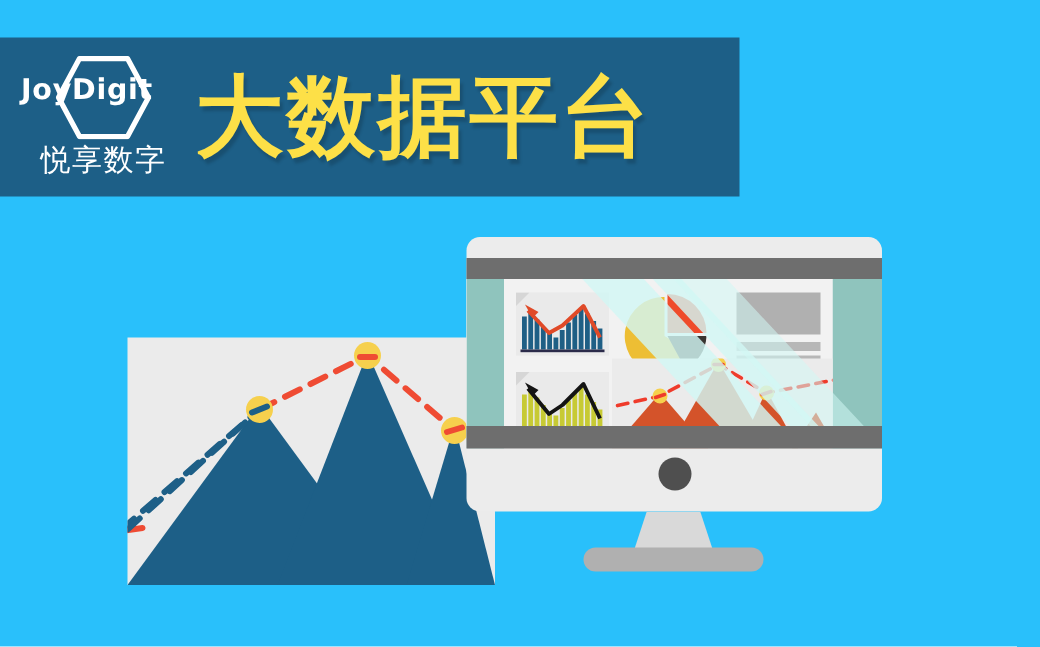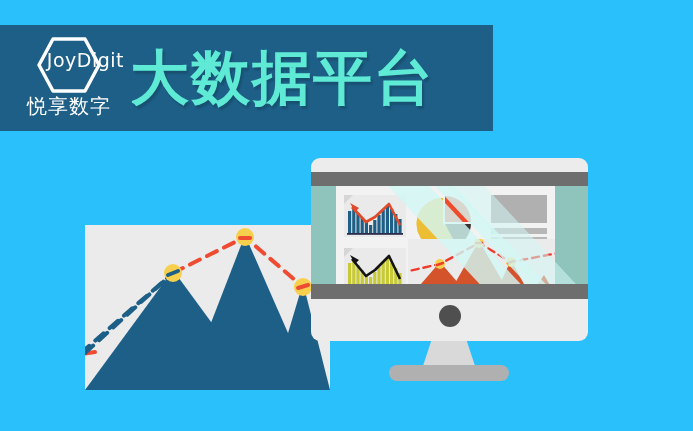--- a/index.html
+++ b/index.html
@@ -41,24 +41,24 @@
     left: 23px;
     top: 4px;
     width: 64px;
     height: 56px;
   }
   .logo-word {
     position: absolute;
     left: 0;
     top: 16px;
     width: 110px;
-    text-align: right;
+    text-align: left;
     color: #ffffff;
     font-size: 19px;
-    font-weight: normal;
+    font-weight: bold;
     letter-spacing: 0.5px;
     font-family: "DejaVu Sans", sans-serif;
     white-space: nowrap;
   }
   .logo-sub {
     position: absolute;
     left: 0;
     top: 60px;
     width: 110px;
     text-align: center;
@@ -67,21 +67,21 @@
     font-weight: normal;
     letter-spacing: 1px;
     font-family: "DejaVu Sans", sans-serif;
     white-space: nowrap;
   }
 
   .banner-title {
     position: absolute;
     left: 130px;
     top: 22px;
-    color: #5eead4;
+    color: #fde047;
     font-size: 59px;
     line-height: 62px;
     font-weight: bold;
     letter-spacing: 2px;
     font-family: "DejaVu Sans", sans-serif;
     white-space: nowrap;
     text-shadow: 2px 3px 2px rgba(0,0,0,0.16);
     text-align: right;
   }
 

